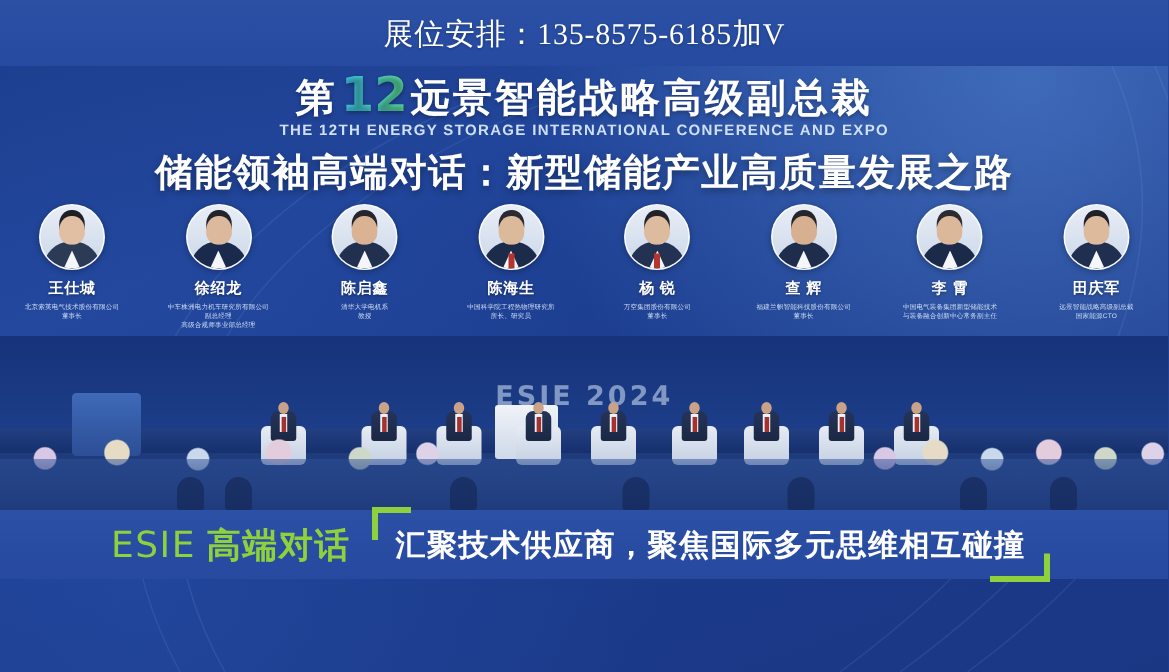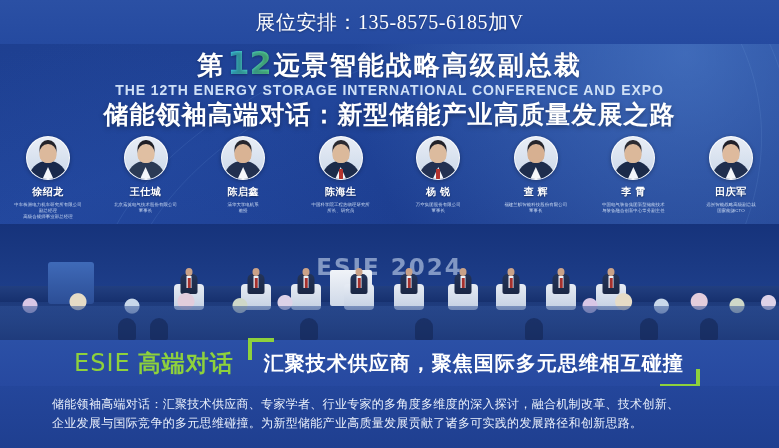--- a/index.html
+++ b/index.html
@@ -39,21 +39,21 @@
     text-shadow:0 1px 3px rgba(0,0,0,.3);
   }
   .logo-main .num{
     color:#4fd18b;font-size:32px;letter-spacing:0;
     font-family:"DejaVu Sans",sans-serif;padding:0 2px;
     background:linear-gradient(90deg,#39c3f0,#5fe08f);
     -webkit-background-clip:text;background-clip:text;
     -webkit-text-fill-color:transparent;
   }
   .logo-sub{
-    margin-top:2px;font-size:14px;letter-spacing:.9px;color:#cfe0f6;
+    margin-top:2px;font-size:10px;letter-spacing:.9px;color:#cfe0f6;
     white-space:nowrap;font-weight:600;
   }
 
   
   .session-title{
     position:absolute;top:98px;left:0;right:0;text-align:center;
     font-size:25px;font-weight:bold;color:#ffffff;letter-spacing:1px;
     white-space:nowrap;text-shadow:0 2px 5px rgba(0,0,0,.35);
   }
 
@@ -103,21 +103,21 @@
   .stage{
     position:absolute;top:224px;left:0;right:0;height:116px;overflow:hidden;
     background:linear-gradient(180deg,#1f3f8d 0%,#27498f 55%,#2b4d92 100%);
   }
   .stage-backdrop{
     position:absolute;left:0;right:0;top:0;height:62px;
     background:linear-gradient(180deg,#16337b 0%,#1d3d88 100%);
   }
   .stage-logo{
     position:absolute;left:50%;top:30px;transform:translateX(-50%);
-    color:rgba(215,230,250,.55);font-size:23px;font-weight:bold;letter-spacing:2px;
+    color:rgba(215,230,250,.55);font-size:18px;font-weight:bold;letter-spacing:2px;
     font-family:"DejaVu Sans",sans-serif;
   }
   .stage-floor{
     position:absolute;left:0;right:0;top:62px;height:16px;
     background:linear-gradient(180deg,#223f80 0%,#16306e 100%);
   }
   .stage-apron{
     position:absolute;left:0;right:0;top:78px;height:38px;
     background:linear-gradient(180deg,rgba(28,56,120,.85) 0%,rgba(40,72,140,.95) 100%);
   }
@@ -235,41 +235,41 @@
   <div class="logo-block">
     <div class="logo-main"><span>第</span><span class="num">12</span><span>远景智能战略高级副总裁</span></div>
     <div class="logo-sub">THE 12TH ENERGY STORAGE INTERNATIONAL CONFERENCE AND EXPO</div>
   </div>
 
   <div class="session-title">储能领袖高端对话：新型储能产业高质量发展之路</div>
 
   <div class="speakers" id="speakers">
       <div class="speaker">
         <div class="avatar">
+          <div class="body" style="background:#2b3a55"></div>
+          <div class="head" style="background:#e0bfa2;box-shadow:inset 0 -3px 0 #e0bfa2, 0 -4px 0 #1f1f26"></div>
+          <div class="collar"></div>
+        </div>
+        <div class="sp-name">王仕城</div>
+        <div class="sp-org">
+          <div>北京索英电气技术股份有限公司</div>
+          <div>董事长</div>
+        </div>
+      </div>
+      <div class="speaker">
+        <div class="avatar">
           <div class="body" style="background:#1a2a4d"></div>
           <div class="head" style="background:#dcb99c;box-shadow:inset 0 -3px 0 #dcb99c, 0 -4px 0 #23232a"></div>
           <div class="collar"></div>
         </div>
         <div class="sp-name">徐绍龙</div>
         <div class="sp-org">
           <div>中车株洲电力机车研究所有限公司</div>
           <div>副总经理</div>
           <div>高级合规师事业部总经理</div>
-        </div>
-      </div>
-      <div class="speaker">
-        <div class="avatar">
-          <div class="body" style="background:#2b3a55"></div>
-          <div class="head" style="background:#e0bfa2;box-shadow:inset 0 -3px 0 #e0bfa2, 0 -4px 0 #1f1f26"></div>
-          <div class="collar"></div>
-        </div>
-        <div class="sp-name">王仕城</div>
-        <div class="sp-org">
-          <div>北京索英电气技术股份有限公司</div>
-          <div>董事长</div>
         </div>
       </div>
       <div class="speaker">
         <div class="avatar">
           <div class="body" style="background:#22304f"></div>
           <div class="head" style="background:#d9b394;box-shadow:inset 0 -3px 0 #d9b394, 0 -4px 0 #26262d"></div>
           <div class="collar"></div>
         </div>
         <div class="sp-name">陈启鑫</div>
         <div class="sp-org">
@@ -429,18 +429,14 @@
   <div class="esie-bar">
     <div class="esie-logo">ESIE</div>
     <div class="esie-cn">高端对话</div>
     <div class="esie-headline-wrap">
       <span class="bracket-tl"></span>
       <span class="esie-headline">汇聚技术供应商，聚焦国际多元思维相互碰撞</span>
       <span class="bracket-br"></span>
     </div>
   </div>
 
-  <div class="footer">
-    <p>储能领袖高端对话：汇聚技术供应商、专家学者、行业专家的多角度多维度的深入探讨，融合机制改革、技术创新、</p>
-    <p>企业发展与国际竞争的多元思维碰撞。为新型储能产业高质量发展贡献了诸多可实践的发展路径和创新思路。</p>
-  </div>
 
 </div>
 
 </body></html>

